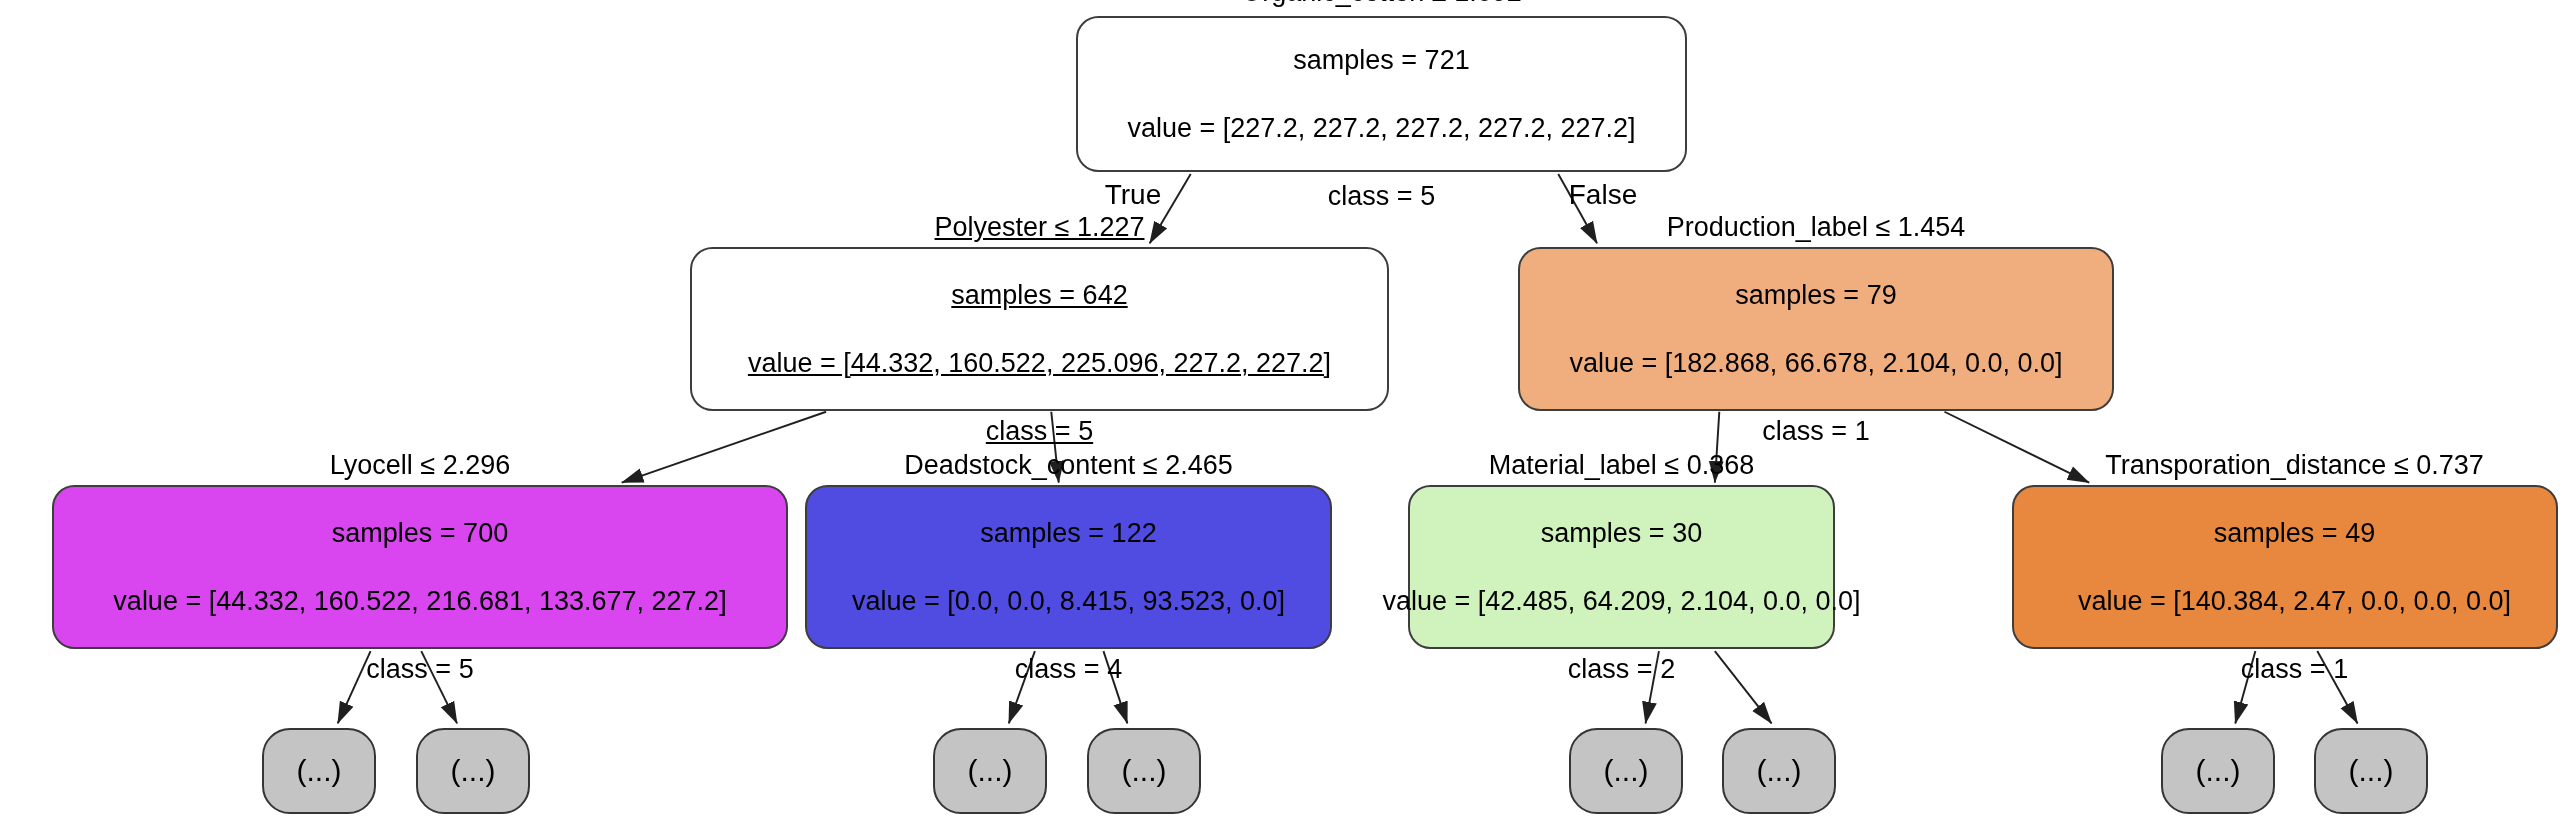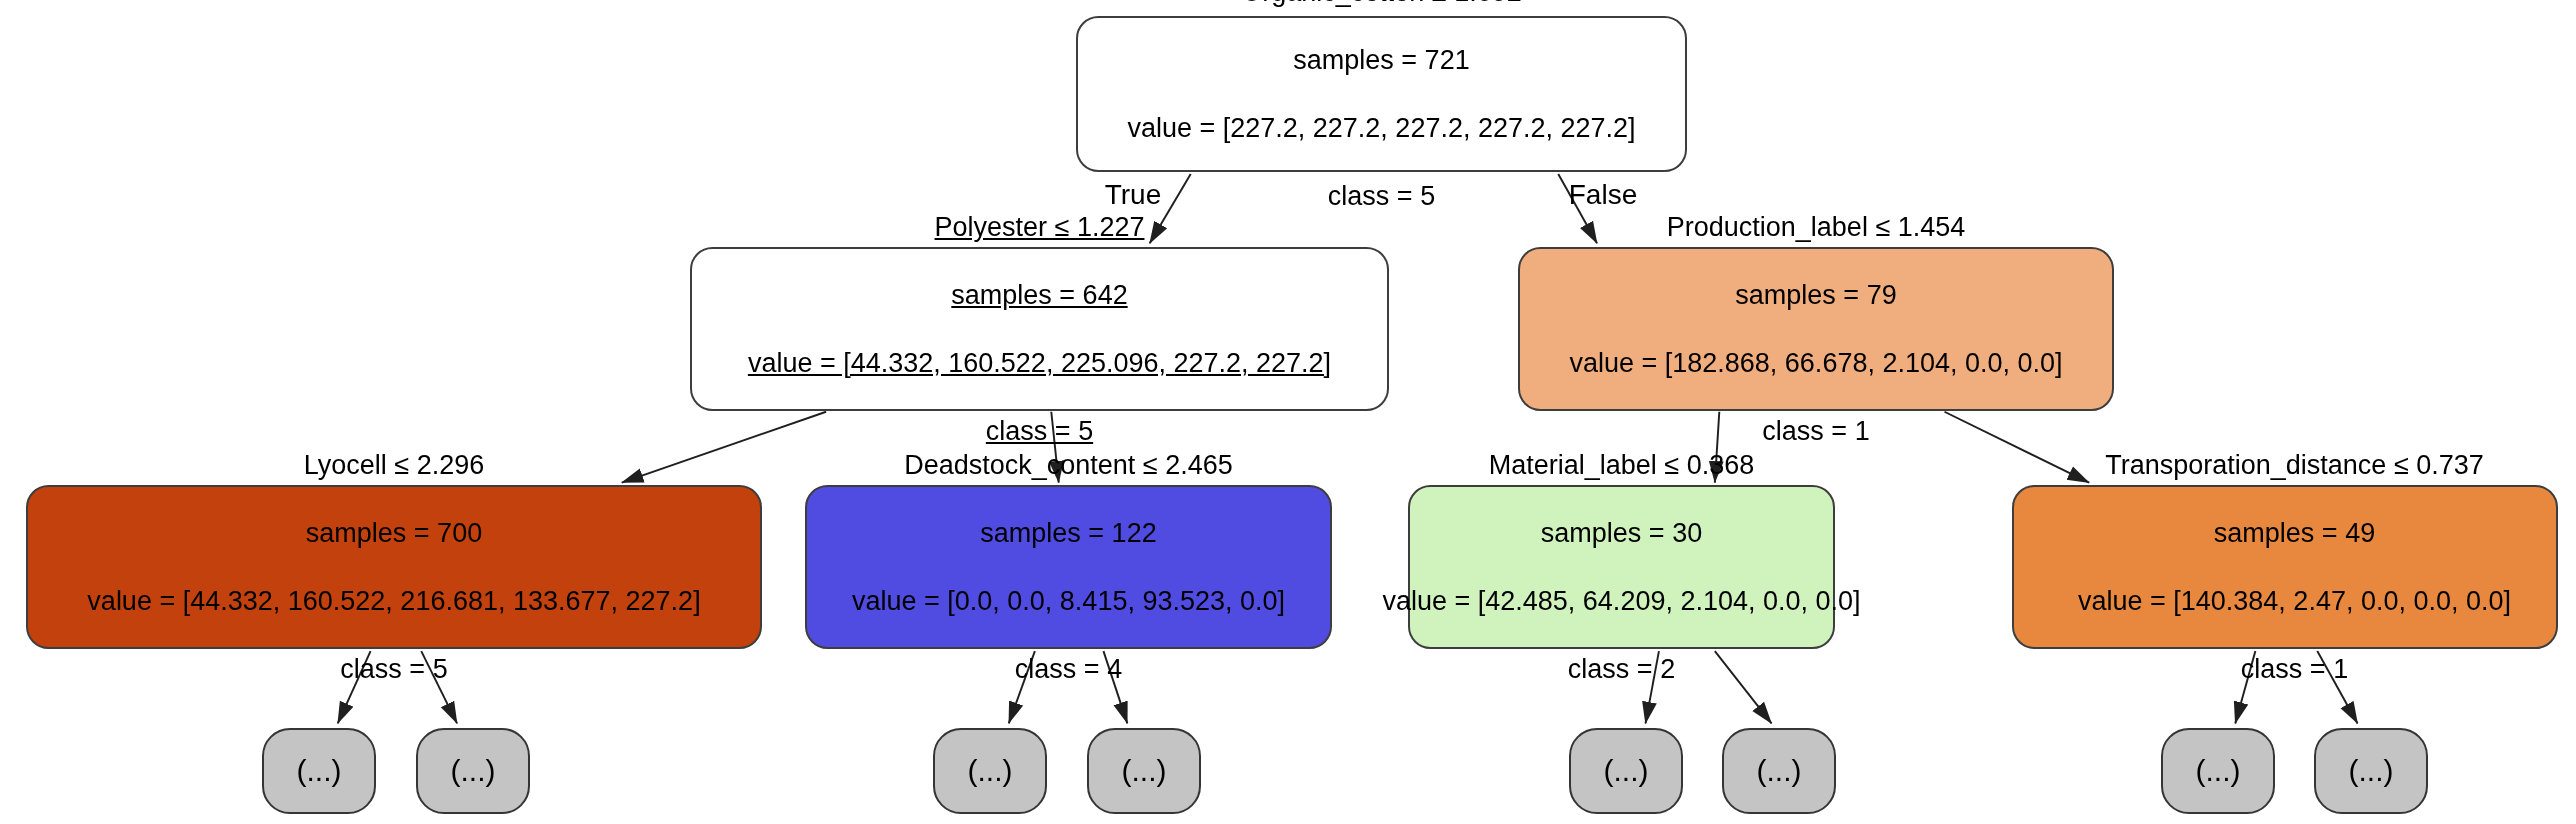--- a/index.html
+++ b/index.html
@@ -118,21 +118,21 @@
     <span>class = 5</span>
   </div>
 
   <div class="node n-production" style="background: rgb(240, 173, 126);">
     <span>Production_label ≤ 1.454</span>
     <span>samples = 79</span>
     <span>value = [182.868, 66.678, 2.104, 0.0, 0.0]</span>
     <span>class = 1</span>
   </div>
 
-  <div class="node n-lyocell" style="background: #c2410c;">
+  <div class="node n-lyocell" style="background: #d946ef; margin-left: 26px;">
     <span>Lyocell ≤ 2.296</span>
     <span>samples = 700</span>
     <span>value = [44.332, 160.522, 216.681, 133.677, 227.2]</span>
     <span>class = 5</span>
   </div>
 
   <div class="node n-deadstock" style="background: rgb(80, 75, 225);">
     <span>Deadstock_content ≤ 2.465</span>
     <span>samples = 122</span>
     <span>value = [0.0, 0.0, 8.415, 93.523, 0.0]</span>

